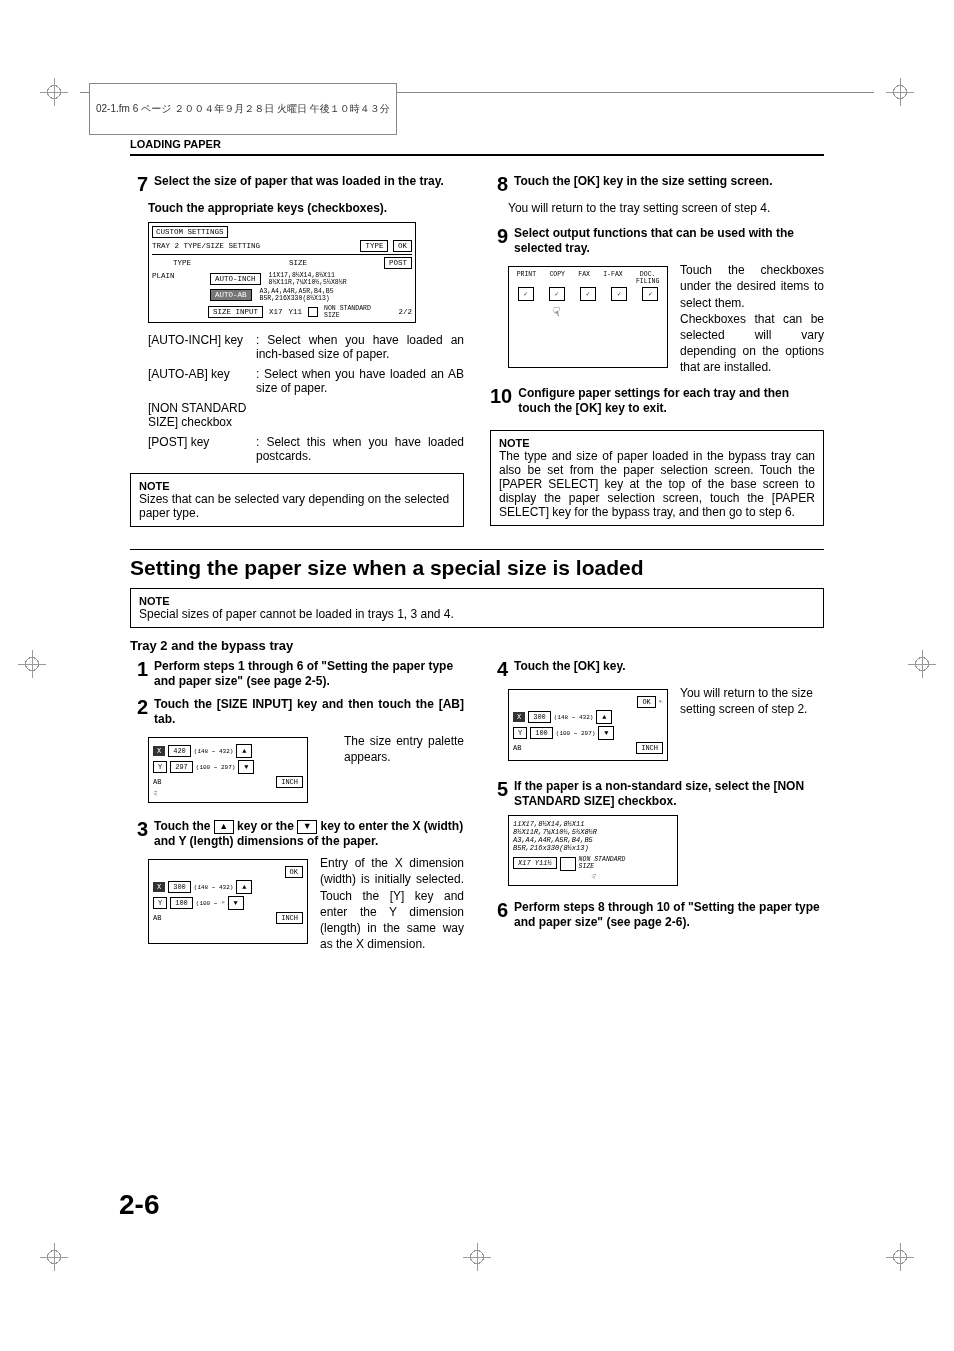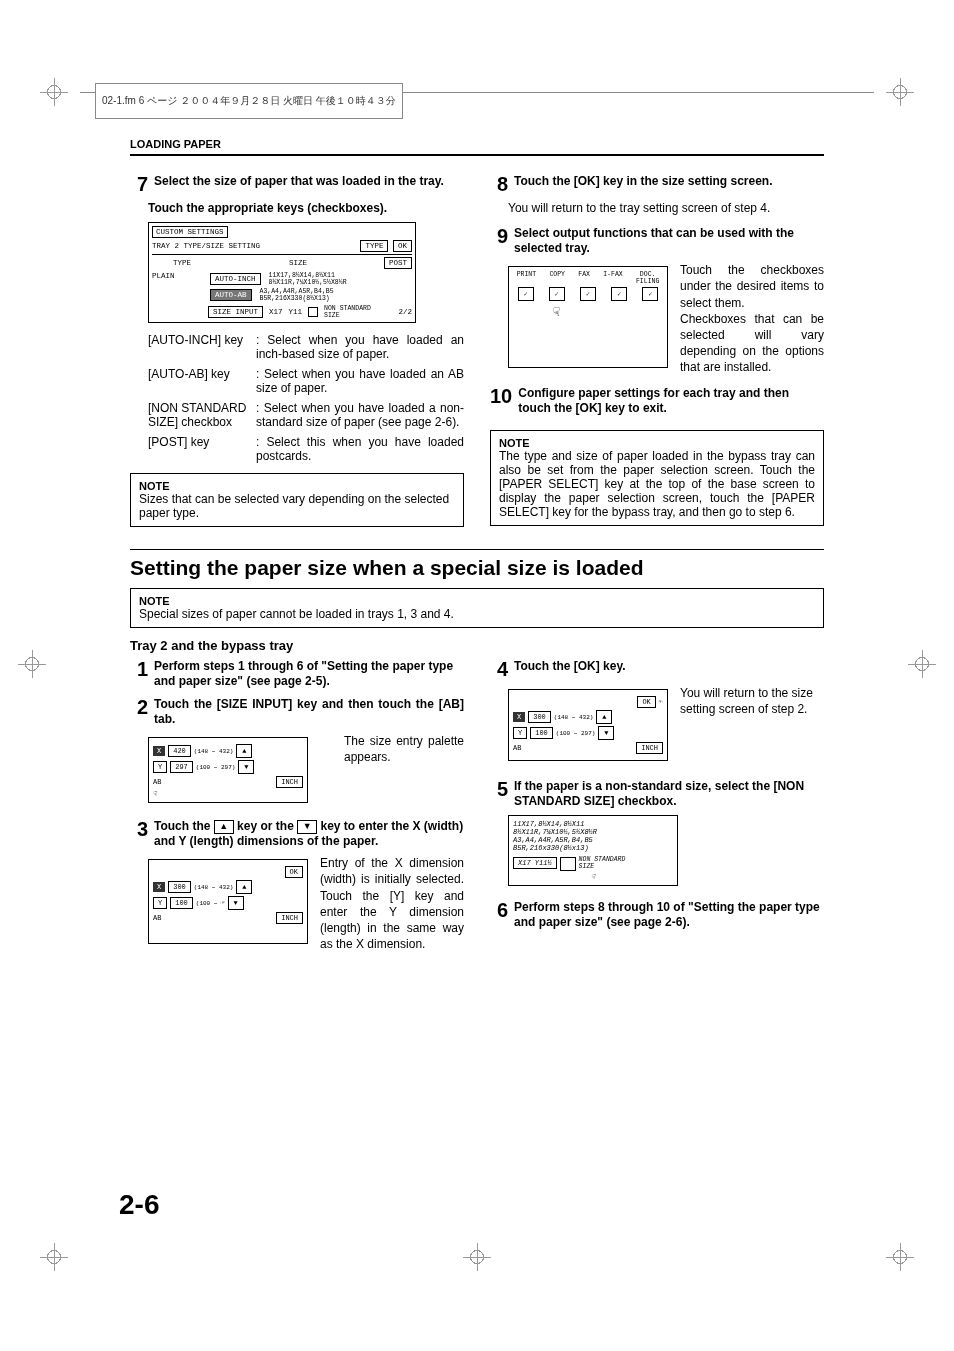--- a/index.html
+++ b/index.html
@@ -31,24 +31,24 @@
   .regmark.tl { top: 78px; left: 40px; }
   .regmark.tr { top: 78px; right: 40px; }
   .regmark.ml { top: 650px; left: 18px; }
   .regmark.mr { top: 650px; right: 18px; }
   .regmark.bm { bottom: 80px; left: 463px; }
   .regmark.bl { bottom: 80px; left: 40px; }
   .regmark.br { bottom: 80px; right: 40px; }
   .crop-hline { position:absolute; top:92px; left:80px; right:80px; height:0.5px; background:#888;}
   .filepath-box {
     position: absolute;
-    top: 83px; left: 95px;
+    top: 83px; left: 89px;
     border: 0.5px solid #888;
     font-size: 10px;
-    padding: 10px 6px;
+    padding: 18px 6px;
     color: #333;
     background:#fff;
   }
   .header-section {
     margin-top: 50px;
     font-size: 11px;
     font-weight: bold;
   }
   .hr-thick { height: 2px; background: #000; margin: 4px 0 18px 0; }
   .cols {
@@ -215,21 +215,20 @@
         <div class="defrow">
             <div class="defkey">[AUTO-INCH] key</div>
             <div class="defval justify">: Select when you have loaded an inch-based size of paper.</div>
           </div>
         <div class="defrow">
             <div class="defkey">[AUTO-AB] key</div>
             <div class="defval justify">: Select when you have loaded an AB size of paper.</div>
           </div>
         <div class="defrow">
             <div class="defkey">[NON STANDARD SIZE] checkbox</div>
-            <div class="defval justify">: Select when you have loaded a non-standard size of paper (see page 2-6).</div>
           </div>
         <div class="defrow">
             <div class="defkey">[POST] key</div>
             <div class="defval justify">: Select this when you have loaded postcards.</div>
           </div>
       </div>
 
       <div class="note-box">
         <div class="note-label">NOTE</div>
         <div>Sizes that can be selected vary depending on the selected paper type.</div>

